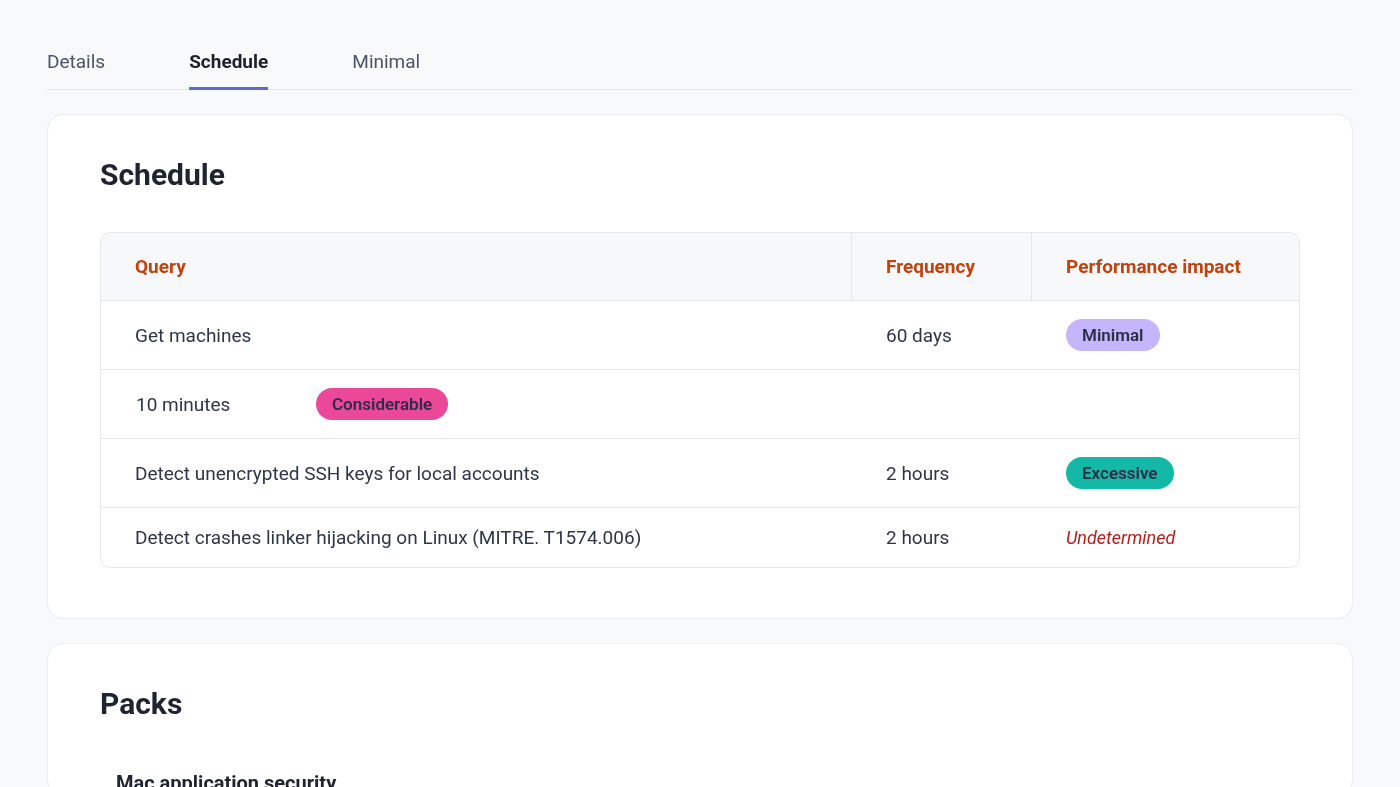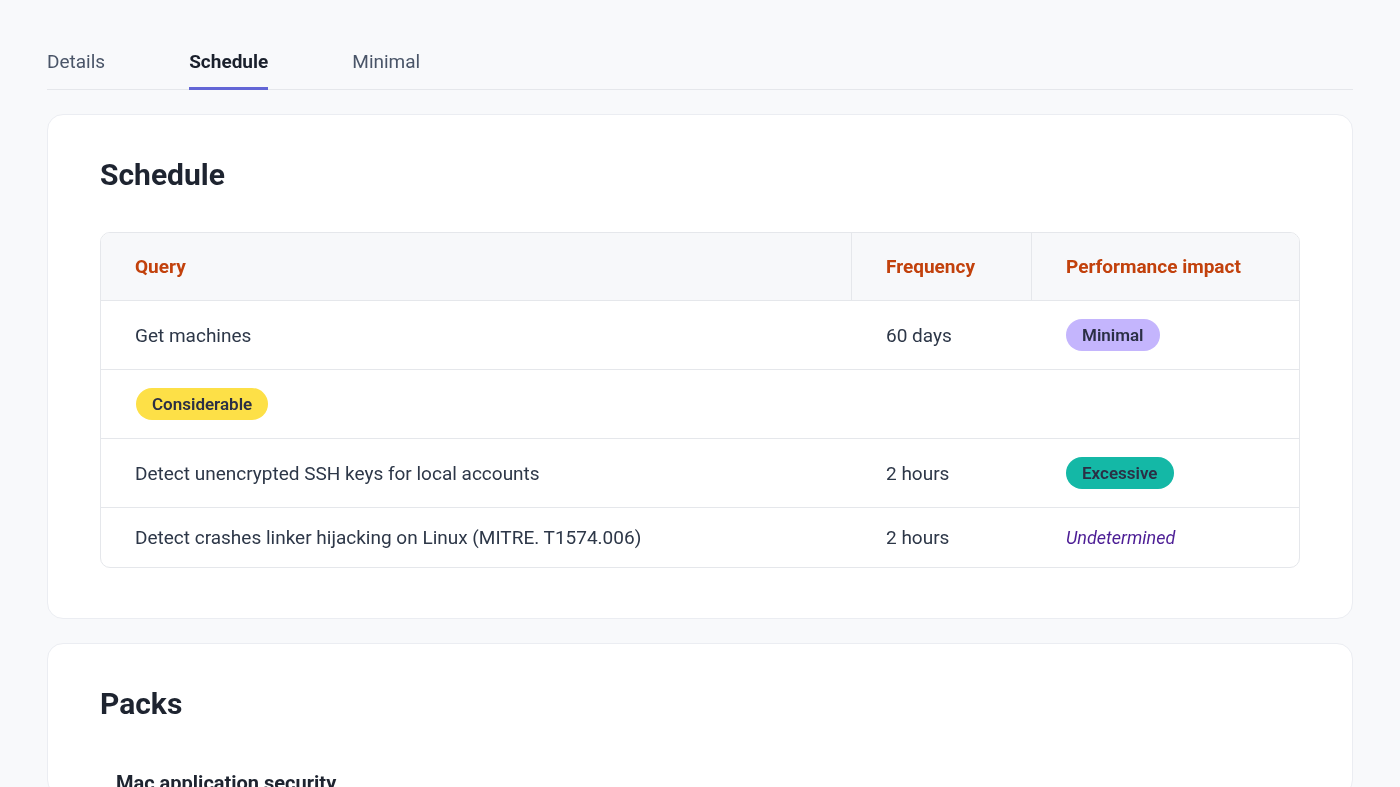--- a/index.html
+++ b/index.html
@@ -105,28 +105,28 @@
       padding: 6px 16px;
       border-radius: 999px;
       font-size: 17px;
       font-weight: 600;
       color: #2b2f45;
     }
     .badge-minimal {
       background: #c4b5fd;
     }
     .badge-considerable {
-      background: #fde047;
+      background: #ec4899;
     }
     .badge-excessive {
       background: #14b8a6;
     }
     .impact-undetermined {
       font-style: italic;
-      color: #4c1d95;
+      color: #b91c1c;
       font-size: 18px;
     }
     .packs-card {
       padding: 42px 52px 0 52px;
     }
     .pack-item {
       font-size: 20px;
       font-weight: 700;
       color: #1e2430;
       padding: 10px 16px 0 16px;
@@ -154,20 +154,21 @@
 
       <div class="table-row">
         <div class="cell col-query">Get machines</div>
         <div class="cell col-frequency">60 days</div>
         <div class="cell col-impact">
           <span class="badge badge-minimal">Minimal</span>
         </div>
       </div>
 
       <div class="table-row">
+        <div class="cell col-frequency">10 minutes</div>
         <div class="cell col-impact">
           <span class="badge badge-considerable">Considerable</span>
         </div>
       </div>
 
       <div class="table-row">
         <div class="cell col-query">Detect unencrypted SSH keys for local accounts</div>
         <div class="cell col-frequency">2 hours</div>
         <div class="cell col-impact">
           <span class="badge badge-excessive">Excessive</span>

